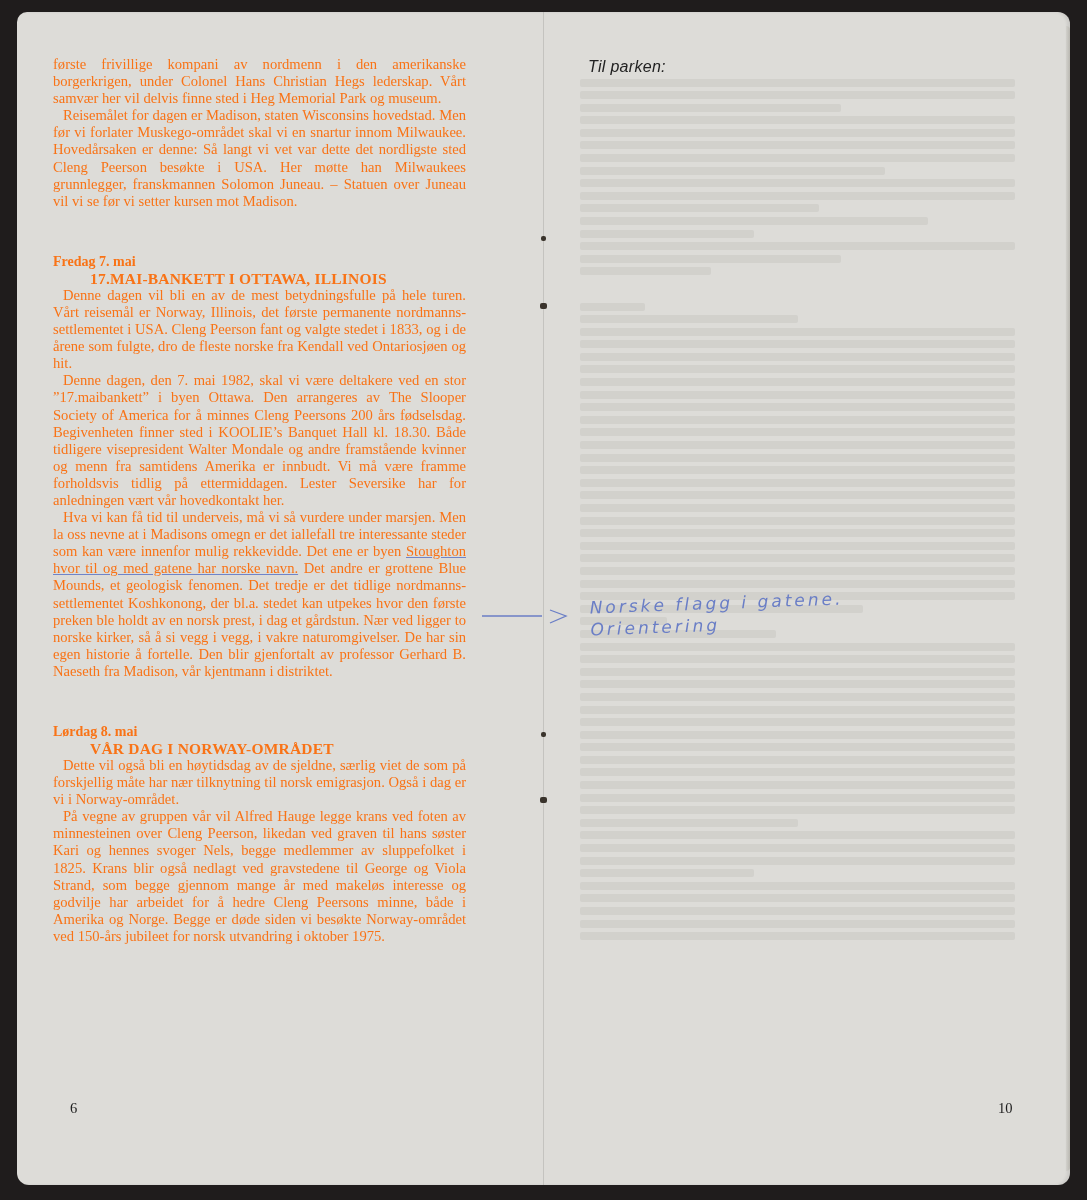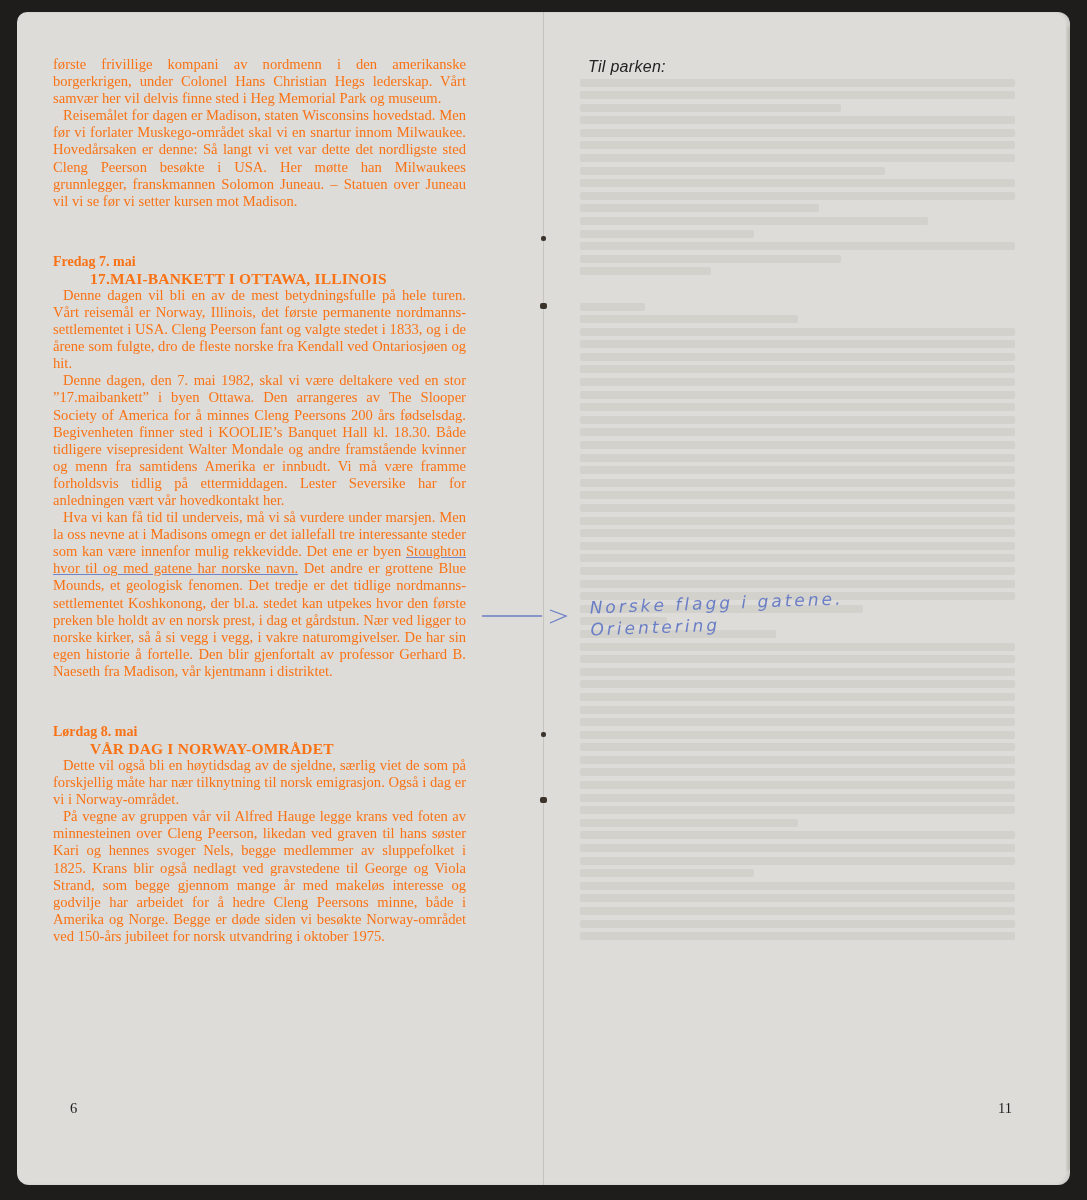--- a/index.html
+++ b/index.html
@@ -230,13 +230,13 @@
 <svg class="hand-arrow" width="110" height="20" viewBox="0 0 110 20">
   <path d="M0 9 L60 9" stroke="#6a7ec6" stroke-width="1.3" fill="none"></path>
   <path d="M68 3 L84 9 L68 16" stroke="#6a7ec6" stroke-width="1.3" fill="none"></path>
 </svg>
 
 <div class="handwriting">
   <div>Norske flagg i gatene.</div>
   <div>Orientering</div>
 </div>
 
-<div class="page-num" style="left:998px; top:1100px;">11</div>
+<div class="page-num" style="left:998px; top:1100px;">10</div>
 
 </body></html>

